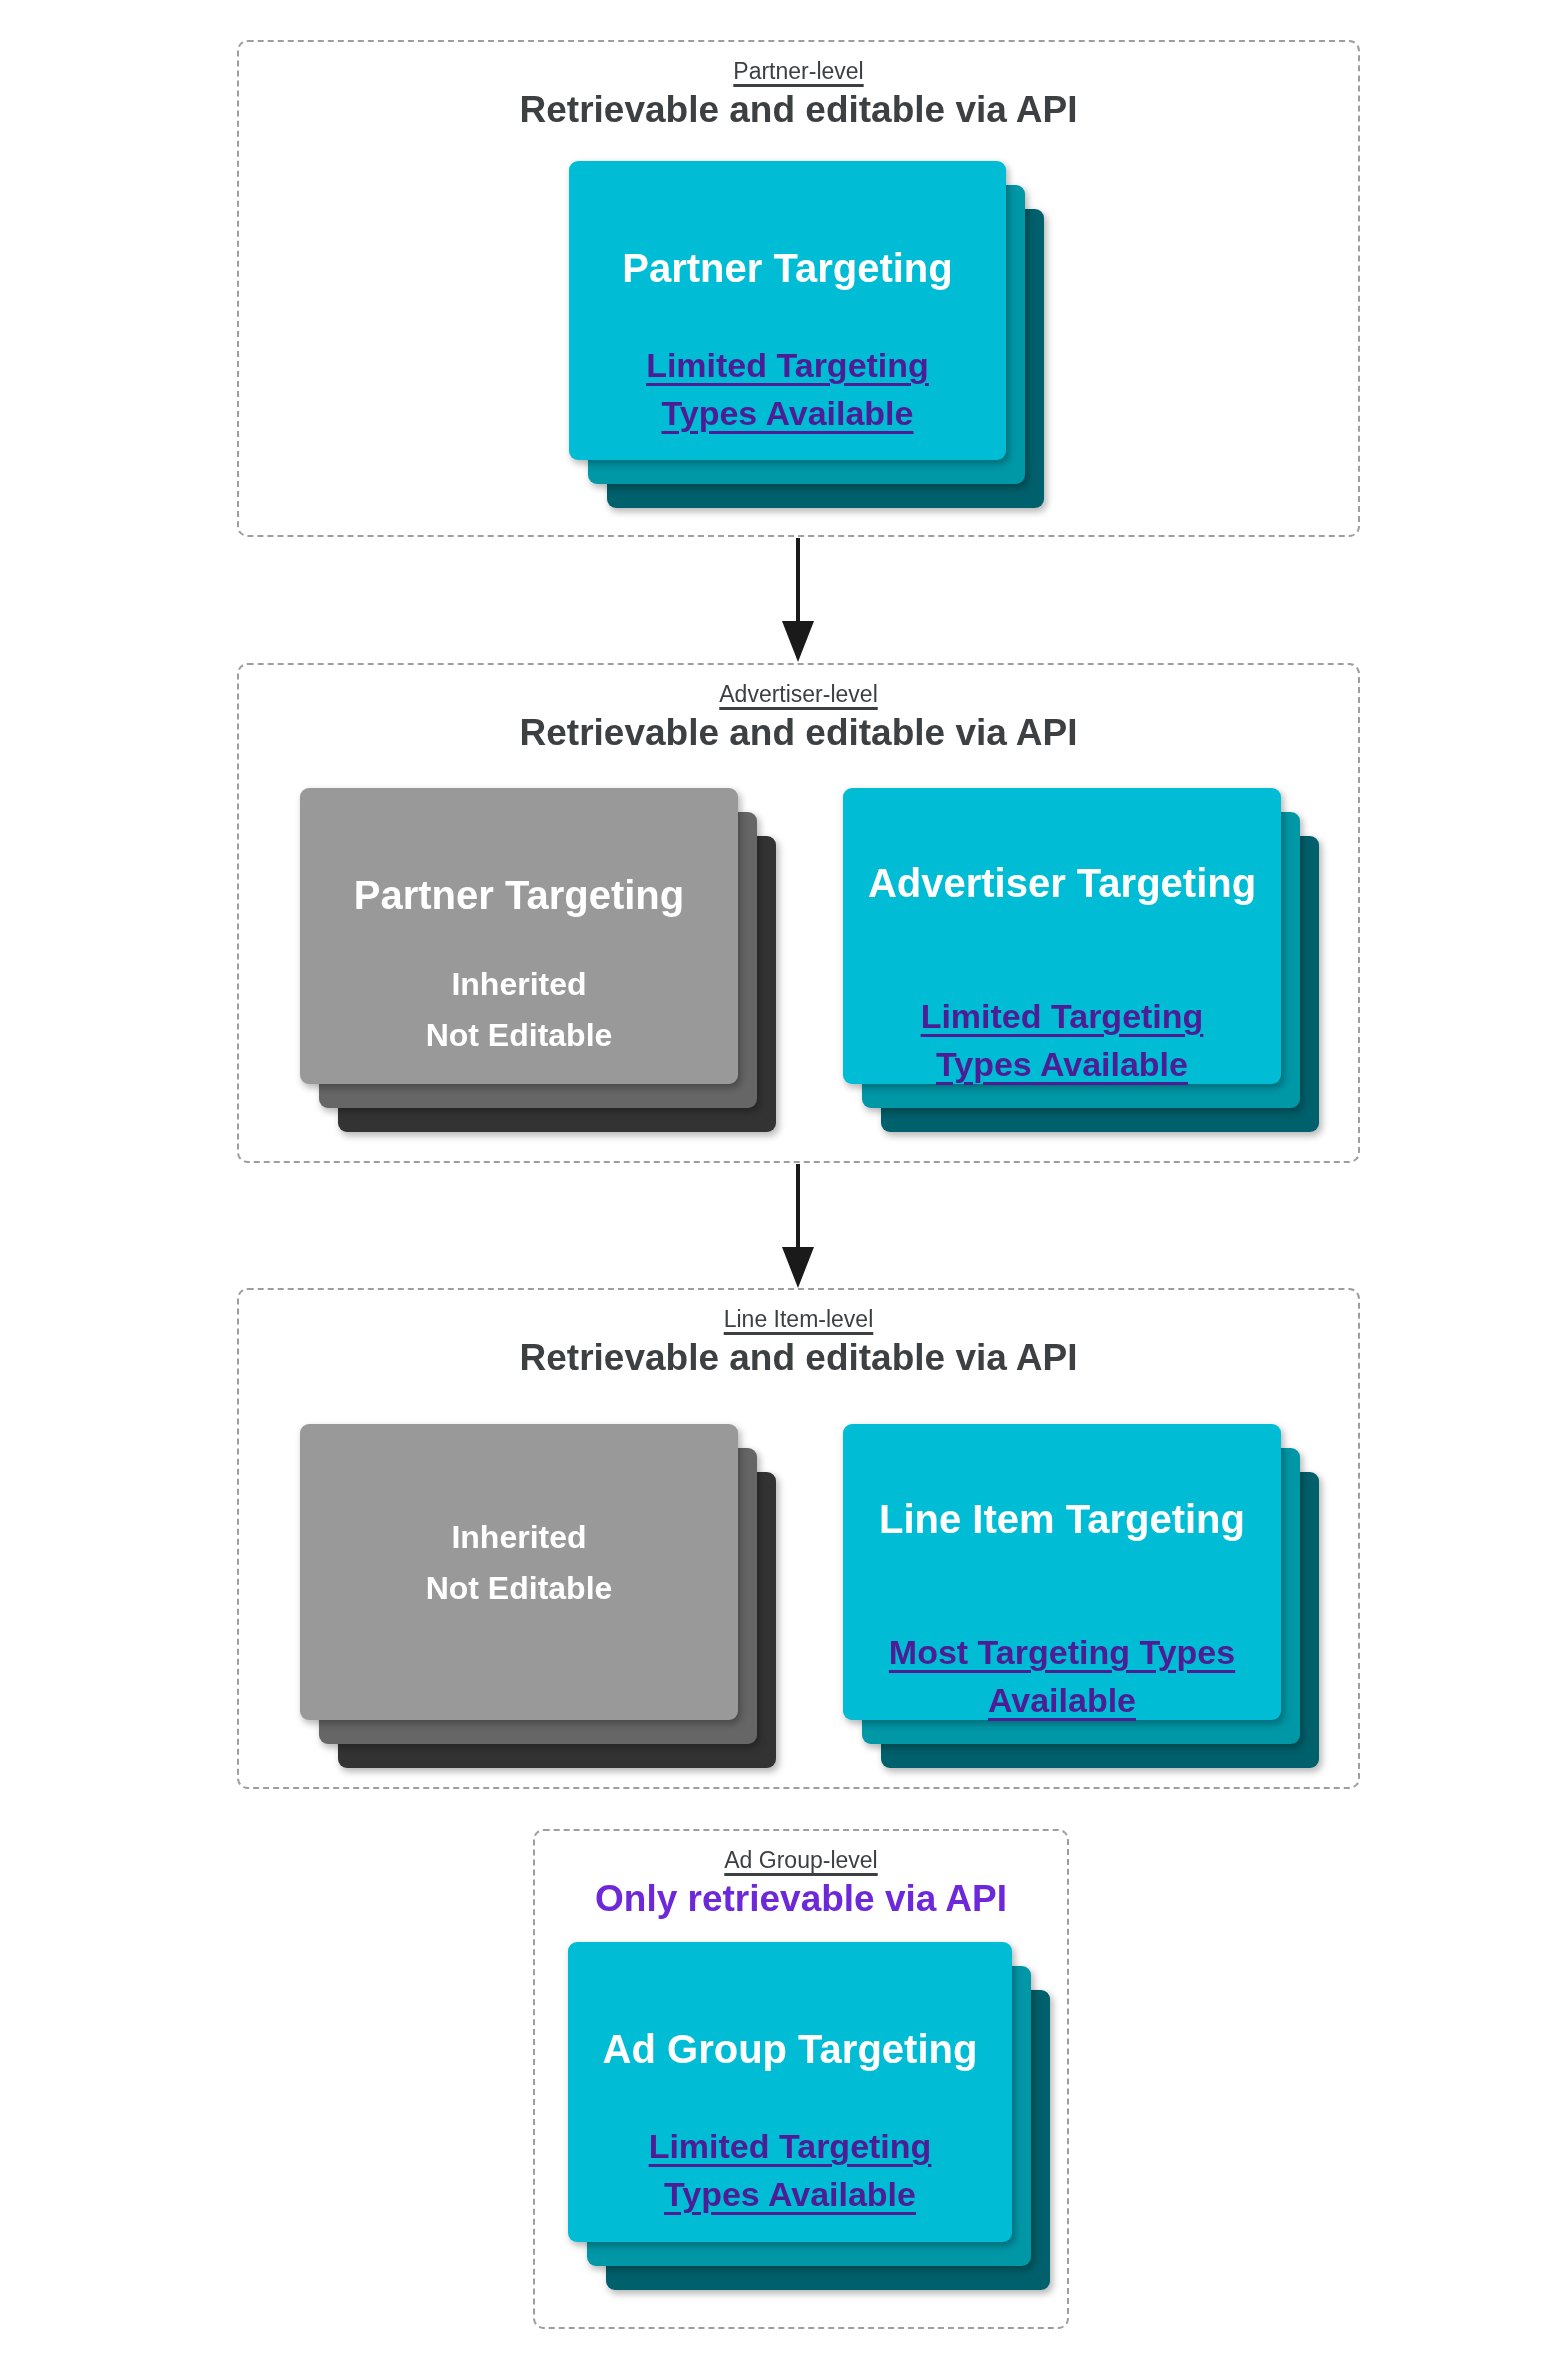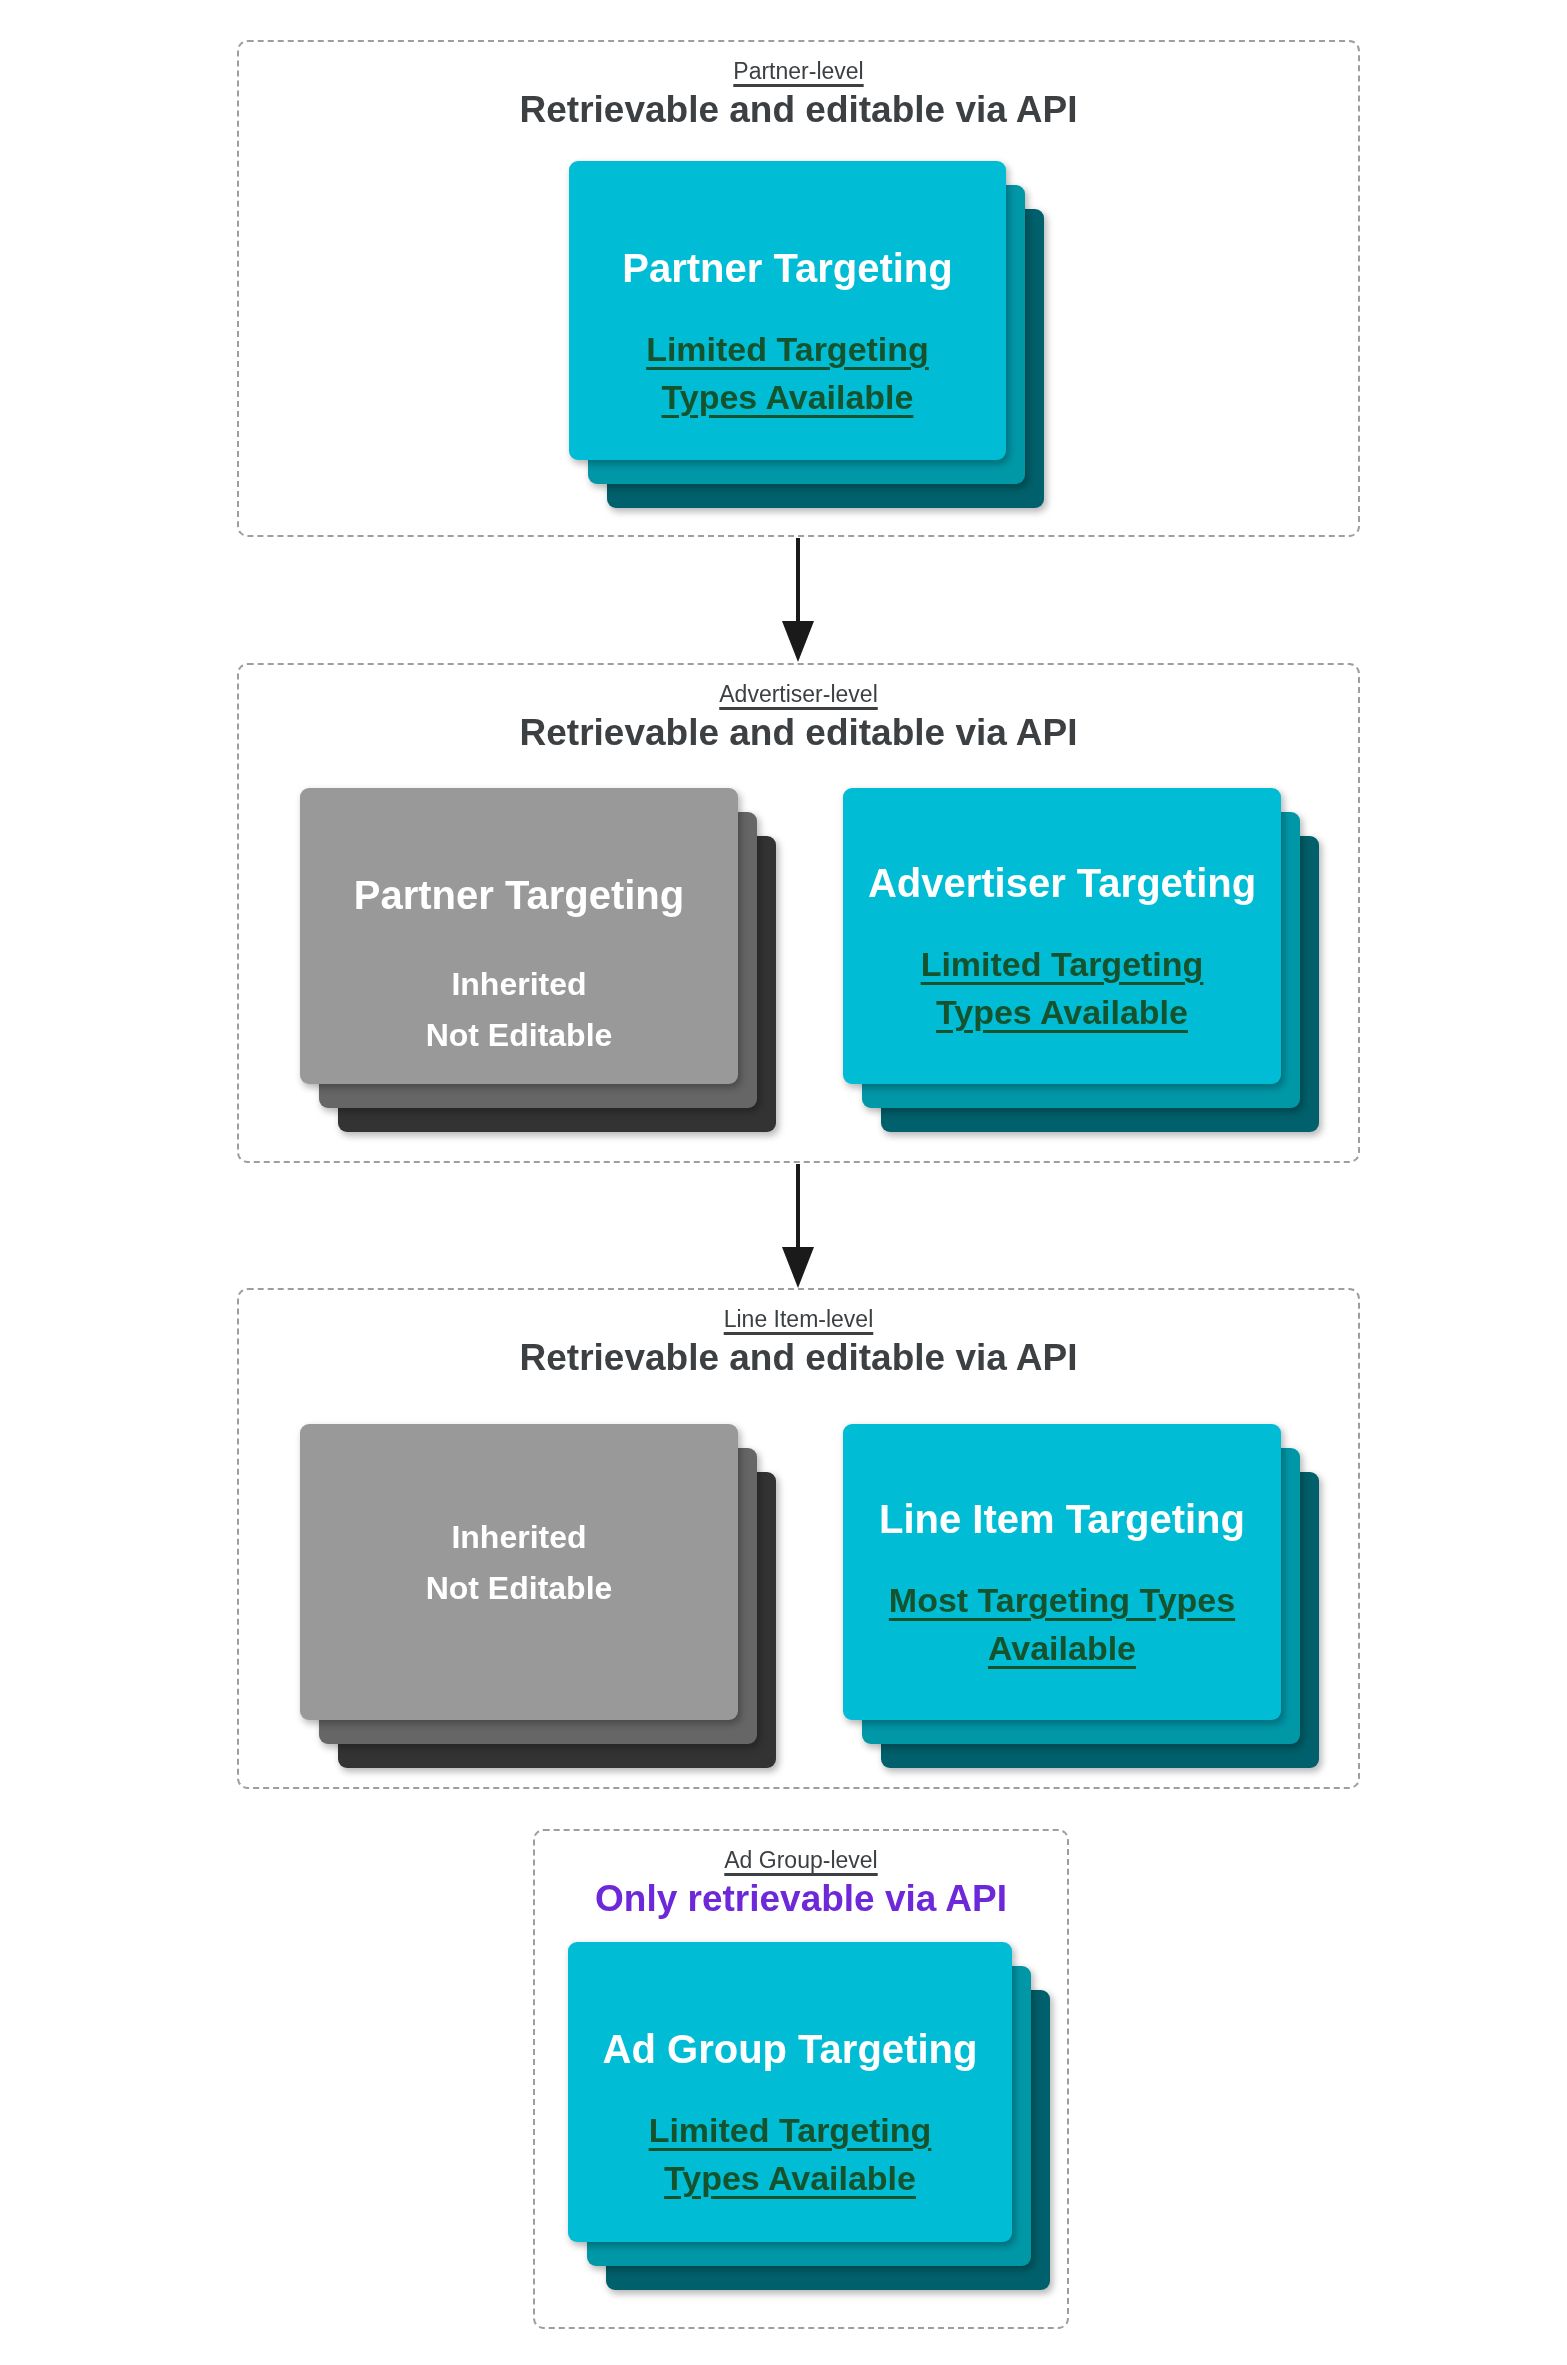--- a/index.html
+++ b/index.html
@@ -51,31 +51,31 @@
     box-sizing:border-box;
   }
   .stack.cyan .l-back {background:#00606b;}
   .stack.cyan .l-mid  {background:#0097a7;}
   .stack.cyan .l-front{background:#00bcd4;}
   .stack.gray .l-back {background:#333333;}
   .stack.gray .l-mid  {background:#666666;}
   .stack.gray .l-front{background:#999999;}
 
   .pt-lg{padding-top:82px;}
-  .pt-md{padding-top:70px;}
+  .pt-md{padding-top:70px;gap:36px;}
   .pt-sm{padding-top:52px;}
 
   .card-title{
     font-size:40px;font-weight:700;color:#ffffff;line-height:1.25;
     max-width:411px;
     text-align:center;
   }
   .card-sub{
-    font-size:34px;font-weight:700;color:#14532d;line-height:1.42;
-    max-width:384px;margin-top:32px;
+    font-size:34px;font-weight:700;color:#4c1d95;line-height:1.42;
+    max-width:384px;margin-top:48px;
     text-decoration:underline;
     text-decoration-thickness:2.7px;
     text-underline-offset:6.3px;
   }
   .card-info{
     font-size:32px;font-weight:700;color:#ffffff;line-height:1.6;
     margin-top:39px;white-space:pre-line;
   }
 
   

